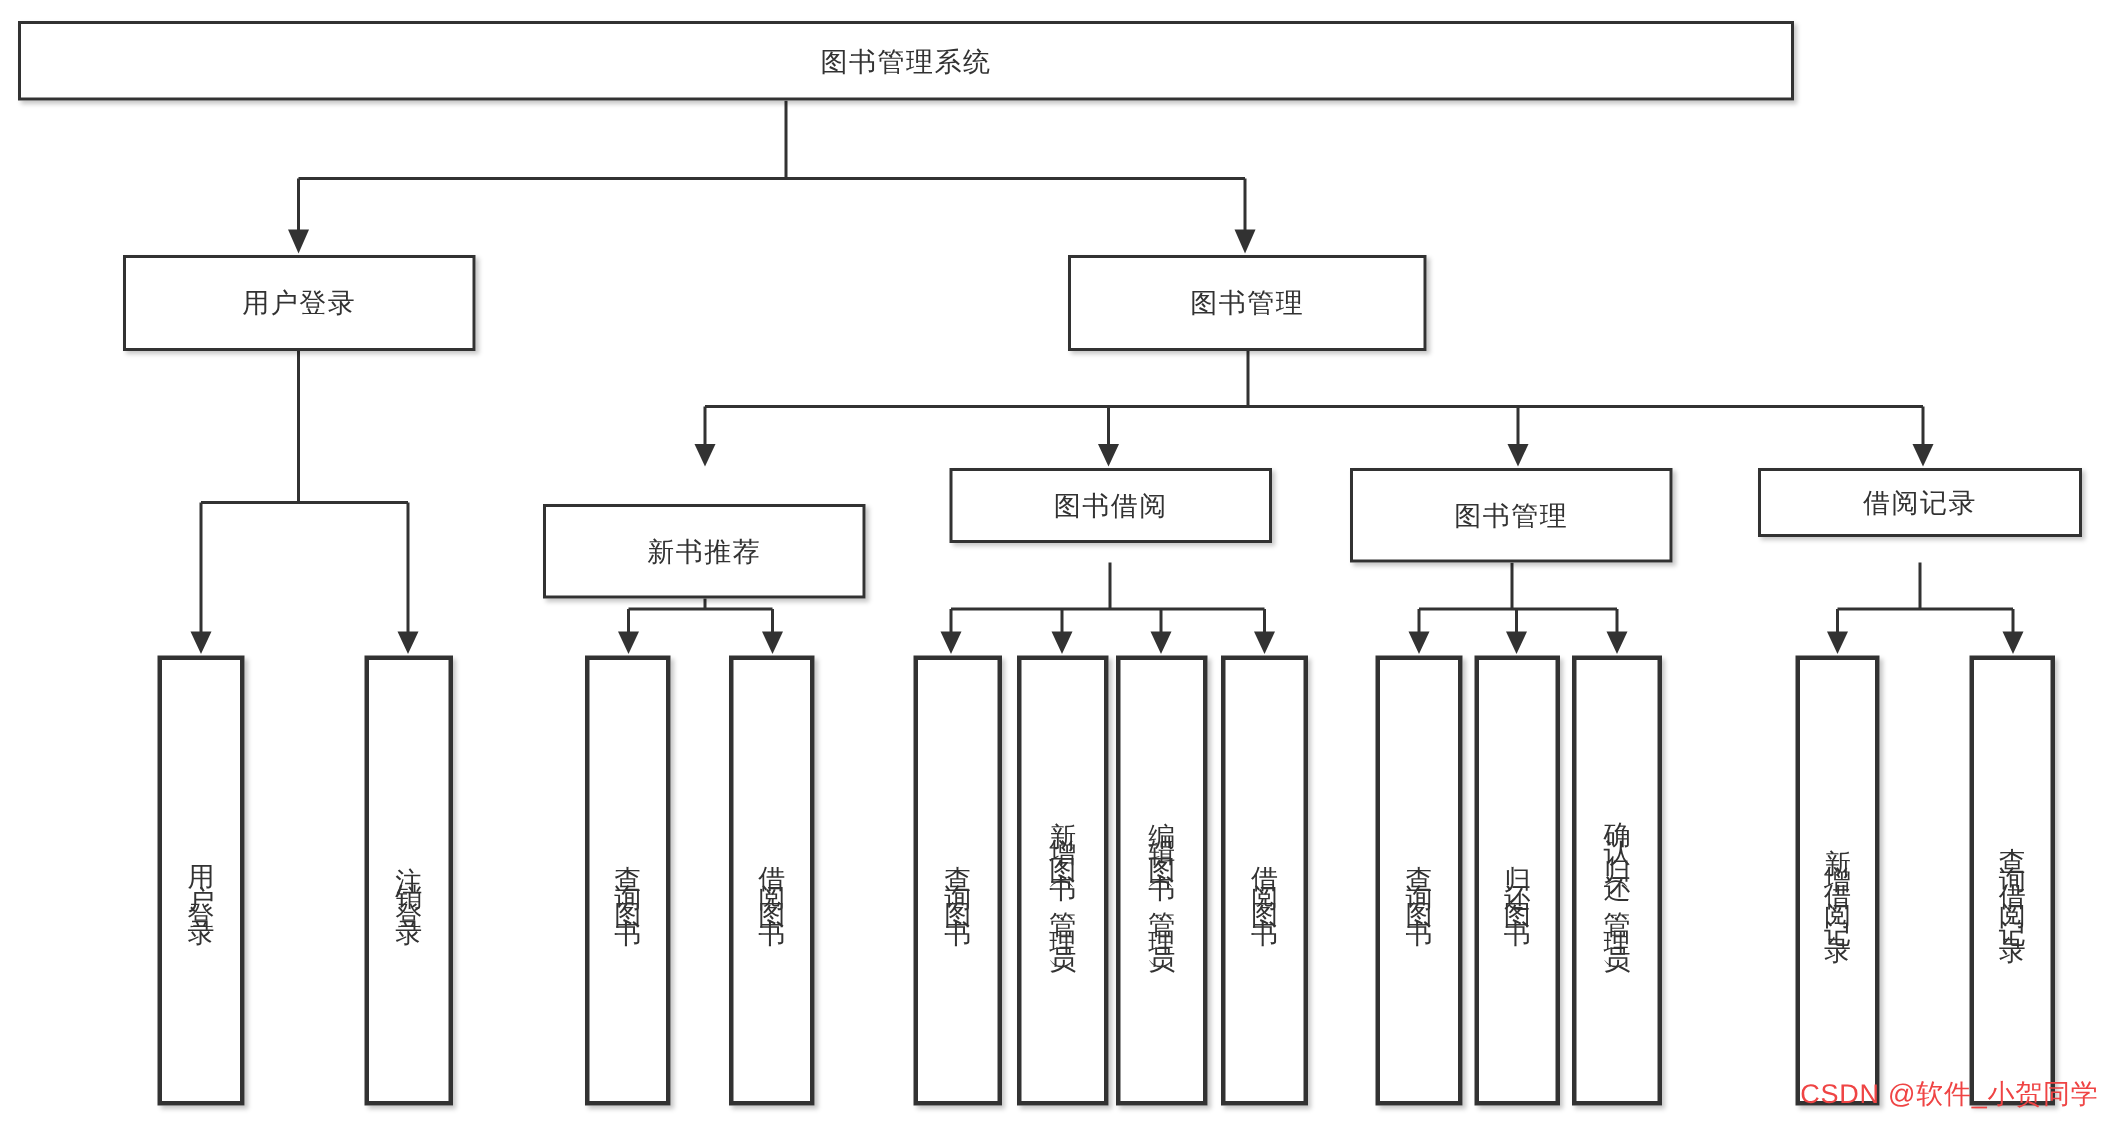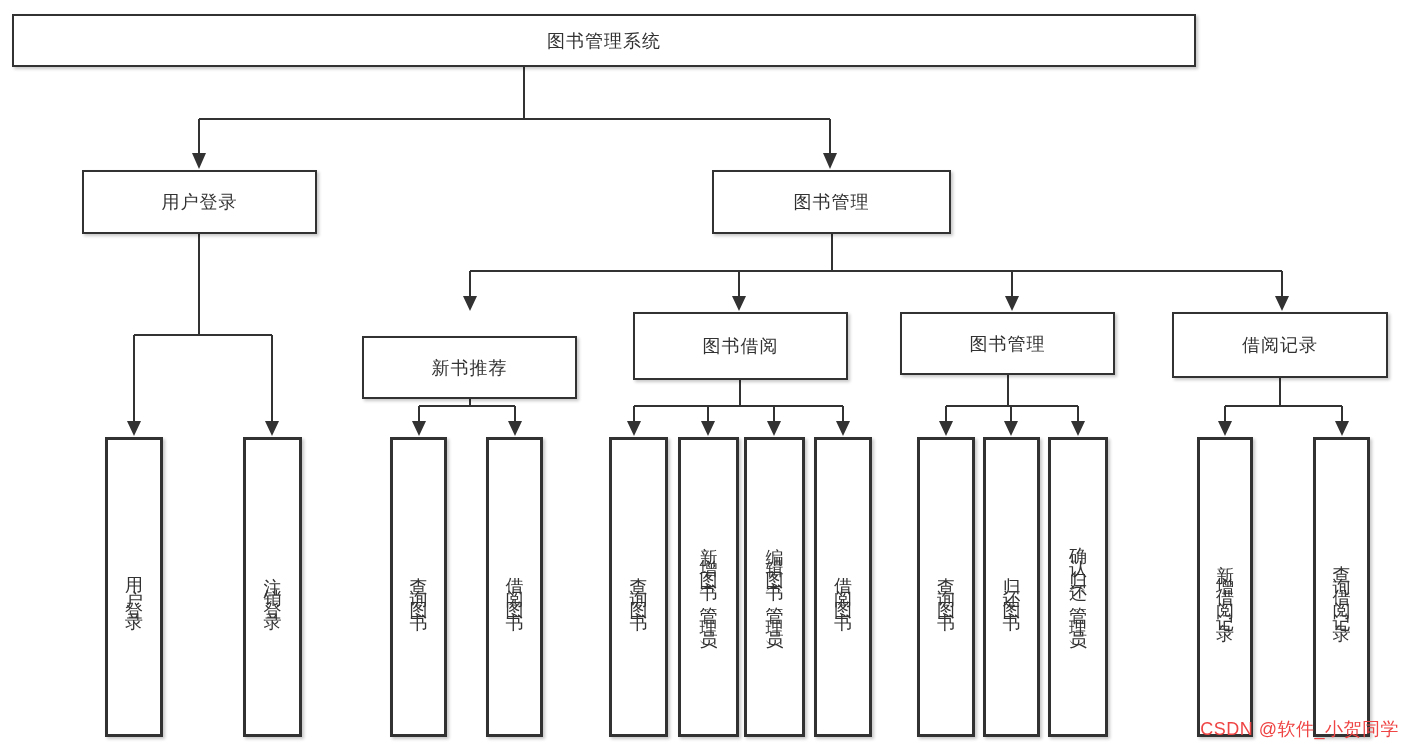--- a/index.html
+++ b/index.html
@@ -118,27 +118,27 @@
   <div class="box" style="left:82px; top:170px; width:235px; height:64px;">
     <span>用户登录</span>
   </div>
   <div class="box" style="left:712px; top:170px; width:239px; height:64px;">
     <span>图书管理</span>
   </div>
 
   <div class="box" style="left:362px; top:312px; width:215px; height:63px;margin-top:24px;">
     <span>新书推荐</span>
   </div>
-  <div class="box" style="left:633px; top:312px; width:215px; height:68px;">
+  <div class="box" style="left:633px; top:312px; width:215px; height:50px;">
     <span>图书借阅</span>
   </div>
   <div class="box" style="left:900px; top:312px; width:215px; height:63px;">
     <span>图书管理</span>
   </div>
-  <div class="box" style="left:1172px; top:312px; width:216px; height:66px;">
+  <div class="box" style="left:1172px; top:312px; width:216px; height:46px;">
     <span>借阅记录</span>
   </div>
 
   <div class="box leaf" style="left:105px; top:437px; width:58px; height:300px;">
     <span>用户登录</span>
   </div>
   <div class="box leaf" style="left:243px; top:437px; width:59px; height:300px;">
     <span>注销登录</span>
   </div>
 

